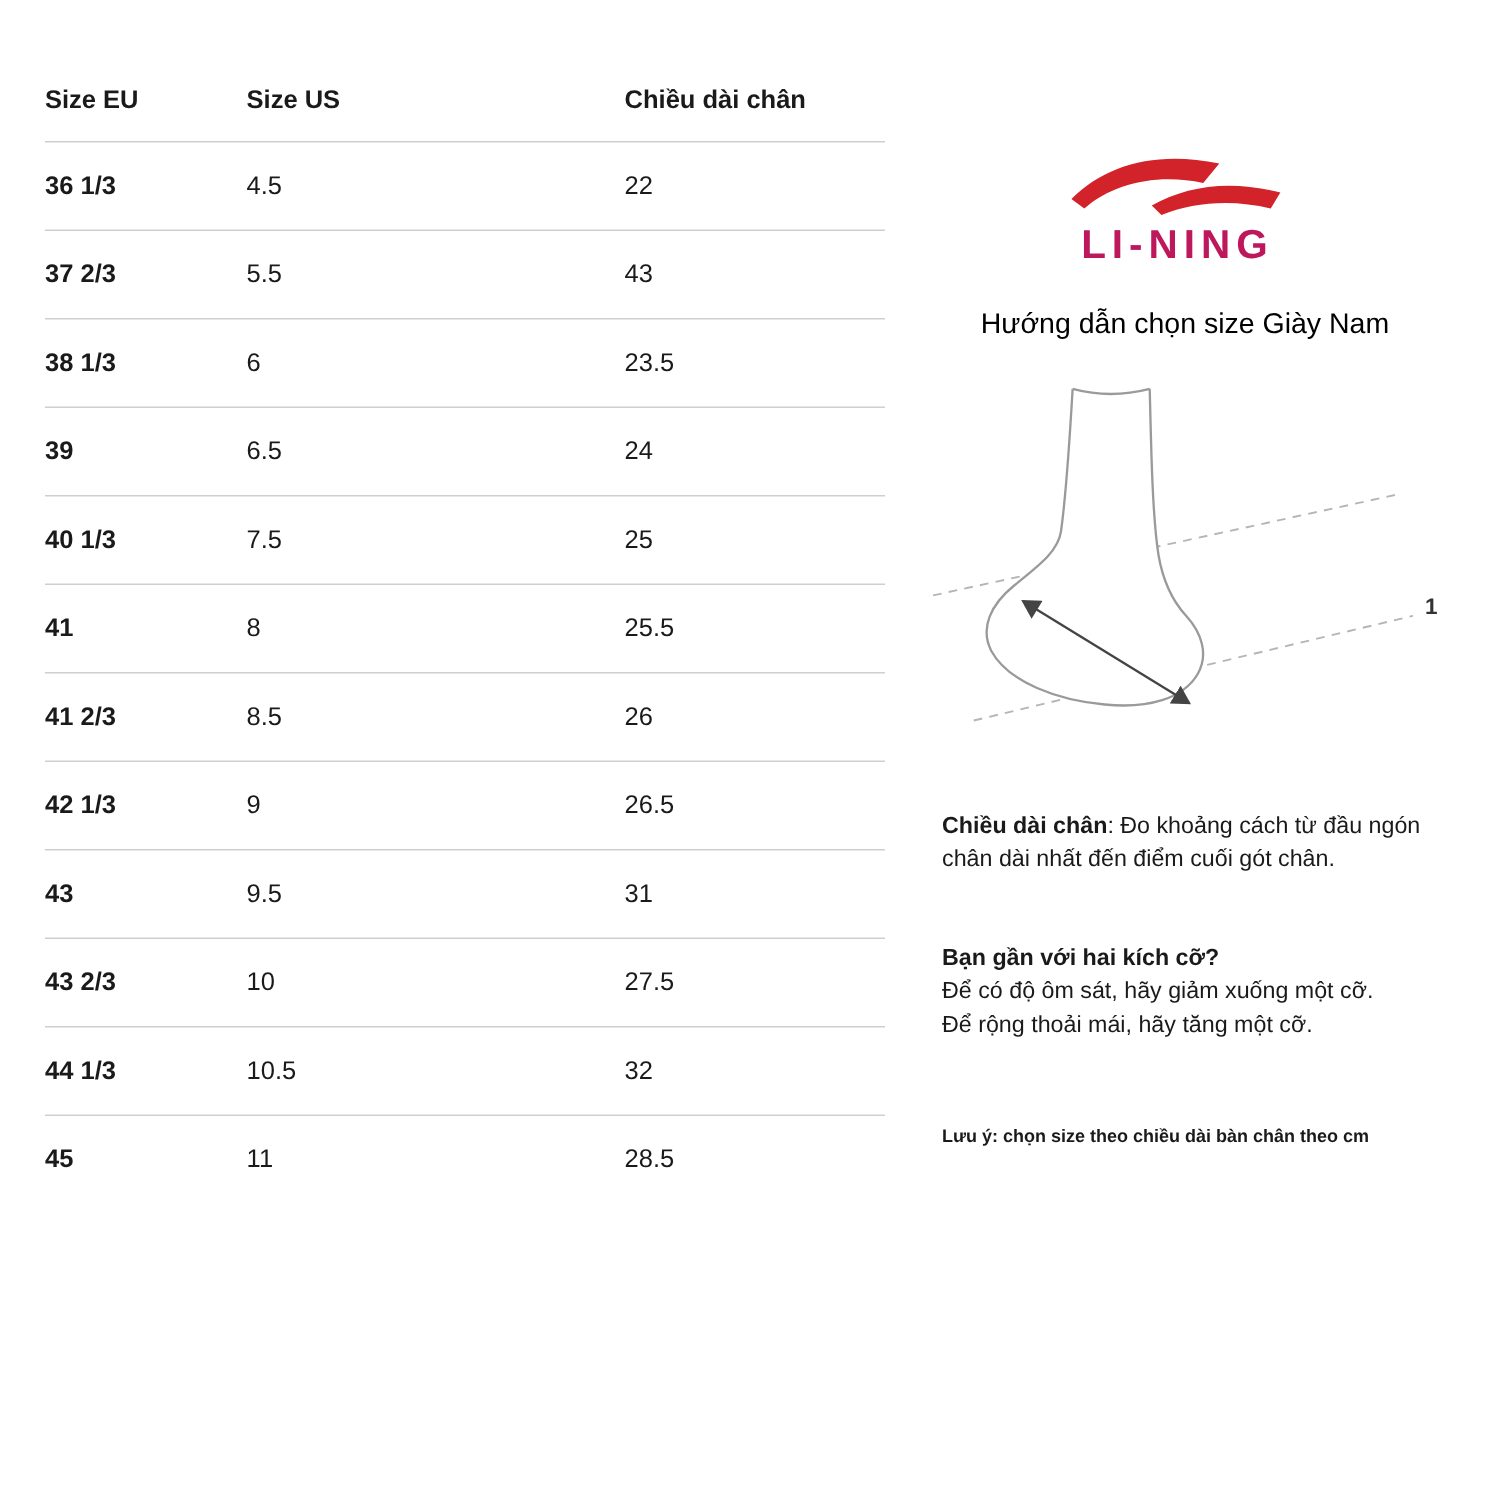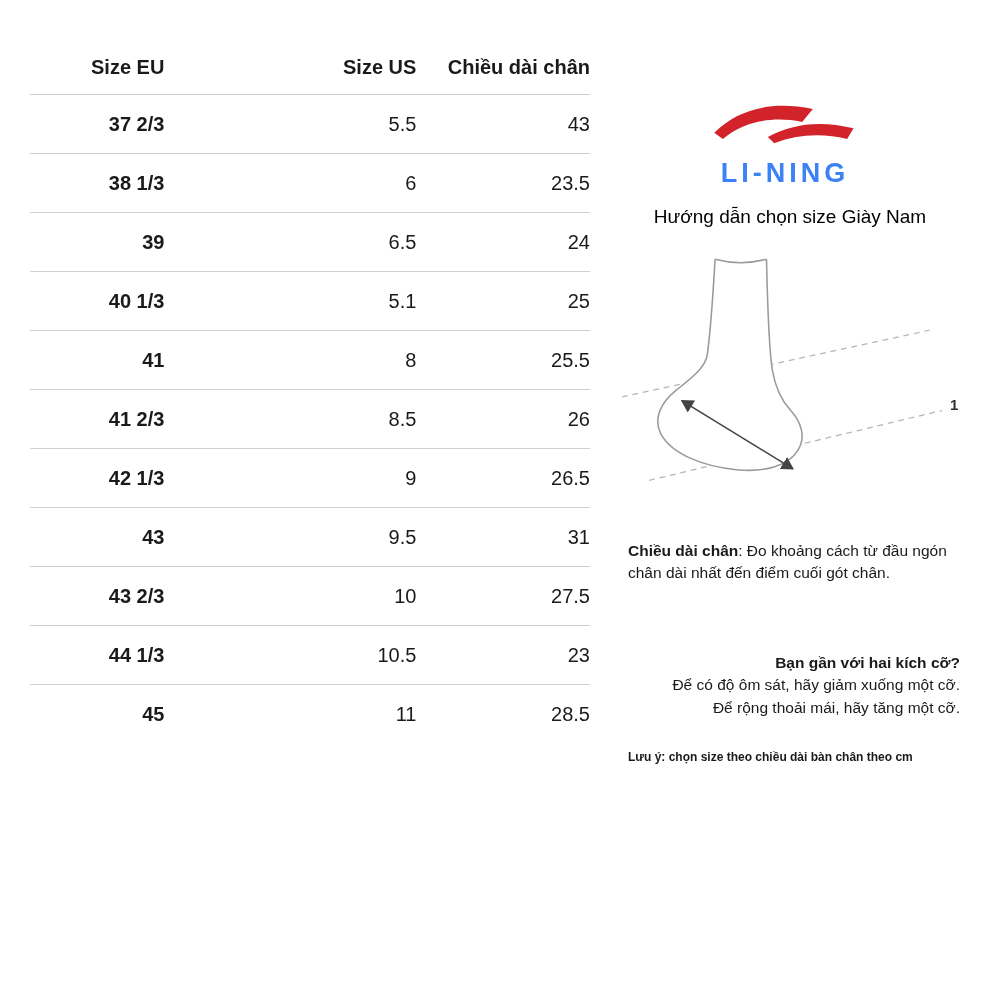--- a/index.html
+++ b/index.html
@@ -7,87 +7,92 @@
     width:1000px;height:1000px;position:relative;background:#ffffff;
     font-family:"Liberation Sans","DejaVu Sans",sans-serif;color:#1a1a1a;
     overflow:hidden;
   }
   
   .size-table{
     position:absolute;left:30px;top:40px;width:560px;
     border-collapse:collapse;table-layout:fixed;
   }
   .size-table th,.size-table td{
-    text-align:right;font-size:20px;padding:0;vertical-align:middle;
+    text-align:left;font-size:17px;padding:0;vertical-align:middle;
   }
   .size-table th{font-weight:bold;height:54px;}
   .size-table tbody td{height:58px;}
   .size-table tbody tr{border-top:1px solid #cfcfcf;}
   .size-table .col-eu{width:24%;}
   .size-table .col-us{width:45%;}
   .size-table .col-len{width:31%;}
   .size-table td.bold{font-weight:bold;}
   
   .logo-wrap{position:absolute;left:660px;top:100px;width:250px;text-align:center;}
   .logo-mark{display:block;margin:0 auto;}
   .logo-text{
-    display:block;margin-top:12px;color:#3b82f6;font-weight:bold;
+    display:block;margin-top:2px;color:#be185d;font-weight:bold;
     font-size:27px;letter-spacing:4px;
   }
   .guide-title{
     position:absolute;left:615px;top:206px;width:350px;text-align:center;
     font-size:19px;font-weight:normal;color:#000;
   }
   .foot-figure{position:absolute;left:622px;top:252px;}
   .figure-label{
     position:absolute;left:950px;top:396px;font-size:15px;font-weight:bold;color:#333;
   }
   .para{
     position:absolute;left:628px;width:332px;font-size:15.5px;line-height:1.45;color:#1a1a1a;margin-top:20px;
   }
   .para b{font-weight:bold;}
   .para-footlength{top:520px;}
-  .para-twosizes{top:632px;text-align:right;}
+  .para-twosizes{top:608px;}
   .para-note{top:728px;font-size:12px;font-weight:bold;line-height:1.5;}
 </style>
 </head>
 <body>
 
 <table class="size-table">
   <colgroup>
     <col class="col-eu">
       <col class="col-us">
       <col class="col-len">
   </colgroup>
   <thead>
     <tr>
       <th>Size EU</th>
       <th>Size US</th>
       <th>Chiều dài chân</th>
     </tr>
   </thead>
   <tbody>
       <tr>
+        <td class="bold">36 1/3</td>
+        <td>4.5</td>
+        <td>22</td>
+      </tr>
+      <tr>
         <td class="bold">37 2/3</td>
         <td>5.5</td>
         <td>43</td>
       </tr>
       <tr>
         <td class="bold">38 1/3</td>
         <td>6</td>
         <td>23.5</td>
       </tr>
       <tr>
         <td class="bold">39</td>
         <td>6.5</td>
         <td>24</td>
       </tr>
       <tr>
         <td class="bold">40 1/3</td>
-        <td>5.1</td>
+        <td>7.5</td>
         <td>25</td>
       </tr>
       <tr>
         <td class="bold">41</td>
         <td>8</td>
         <td>25.5</td>
       </tr>
       <tr>
         <td class="bold">41 2/3</td>
         <td>8.5</td>
@@ -104,21 +109,21 @@
         <td>31</td>
       </tr>
       <tr>
         <td class="bold">43 2/3</td>
         <td>10</td>
         <td>27.5</td>
       </tr>
       <tr>
         <td class="bold">44 1/3</td>
         <td>10.5</td>
-        <td>23</td>
+        <td>32</td>
       </tr>
       <tr>
         <td class="bold">45</td>
         <td>11</td>
         <td>28.5</td>
       </tr>
     </tbody>
 </table>
 
 <div class="logo-wrap">

